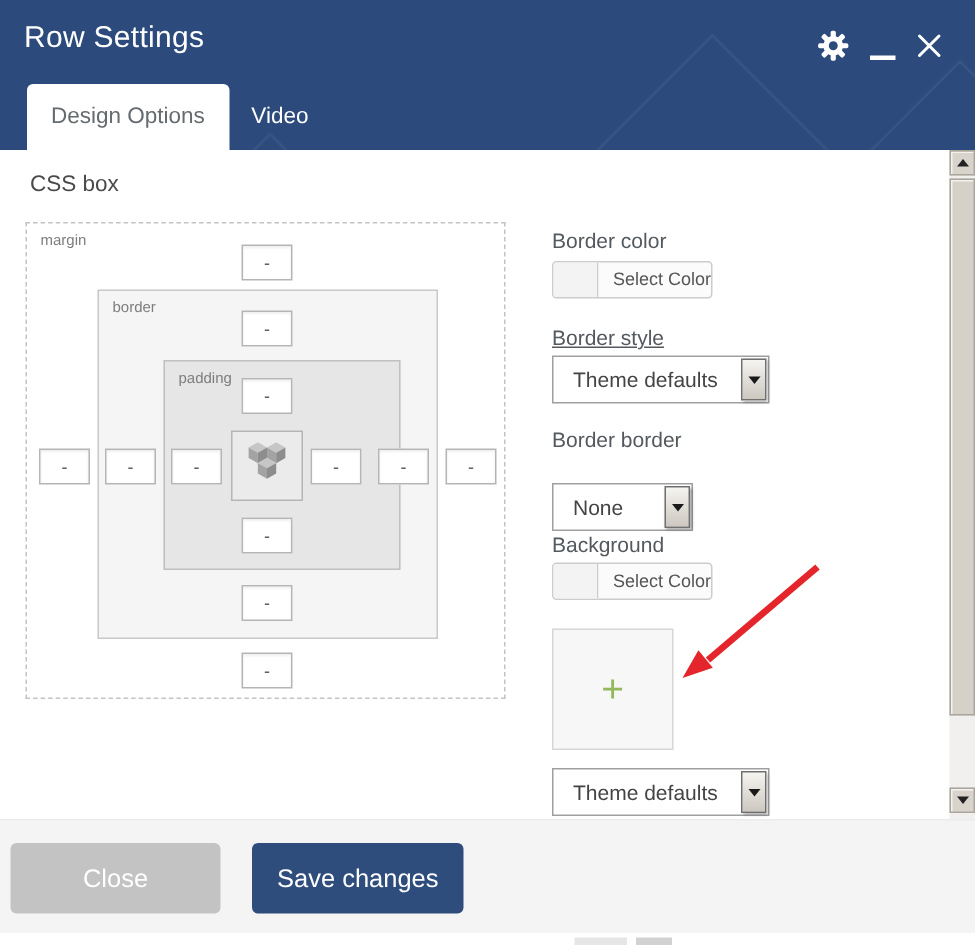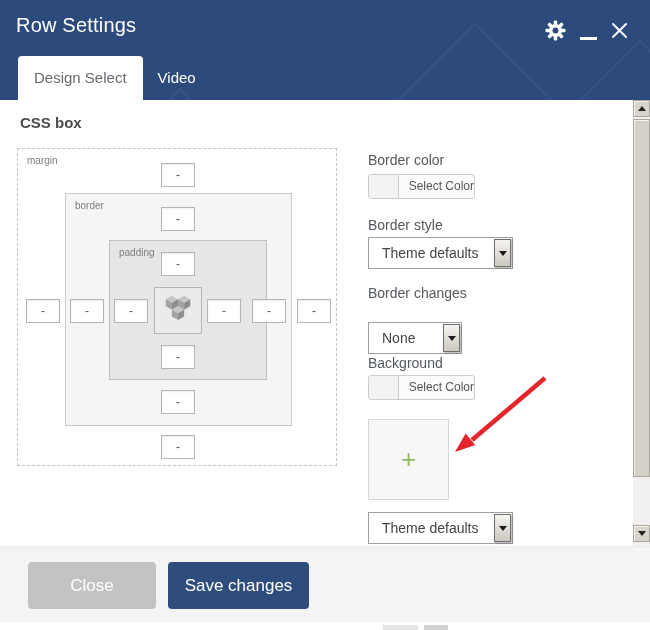--- a/index.html
+++ b/index.html
@@ -20,38 +20,38 @@
 
   
   .tabs { position:absolute; left:16px; bottom:0; display:flex; align-items:flex-end; z-index:3; }
   .tab { height:44px; line-height:44px; font-size:15px; color:#fff; padding:0 11px; cursor:pointer; }
   .tab.active { background:#fff; color:#666b70; border-radius:4px 4px 0 0; padding:0 16px; margin:0 2px; }
   .tab.video { padding:0 13px; }
 
   
   .body { position:absolute; left:0; top:100px; width:650px; height:446px; background:#fff; }
 
-  .css-heading { position:absolute; left:20px; top:14px; font-size:15px; font-weight:700; color:#4a4a4a; }
+  .css-heading { position:absolute; left:20px; top:14px; font-size:15px; font-weight:400; color:#4a4a4a; }
   .layer-box { position:absolute; }
   .margin-box  { left:17px;  top:48px;  width:320px; height:318px; border:1px dashed #c3c3c3; background:#fff; }
   .border-box  { left:65px;  top:93px;  width:227px; height:233px; border:1px solid #c9c9c9; background:#f5f5f5; }
   .padding-box { left:109px; top:140px; width:158px; height:140px; border:1px solid #c0c0c0; background:#e6e6e6; }
   .box-label { position:absolute; left:9px; top:6px; font-size:10px; color:#7e7e7e; }
   .logo-box { position:absolute; left:154px; top:187px; width:48px; height:47px; border:1px solid #b5b5b5; background:#ebebeb; display:flex; align-items:center; justify-content:center; }
 
   .dim-input { position:absolute; width:34px; height:24px; border:1px solid #b5b5b5; background:#fff; text-align:center; font-size:12px; color:#555; box-shadow:inset 0 1px 2px rgba(0,0,0,0.08); font-family:"Liberation Sans",sans-serif; }
   .dim-input::placeholder { color:#555; opacity:1; }
   .in-mt { left:161px; top:63px;  } .in-bt { left:161px; top:107px; } .in-pt { left:161px; top:152px; }
   .in-ml { left:26px;  top:199px; } .in-bl { left:70px;  top:199px; } .in-pl { left:114px; top:199px; }
   .in-pr { left:207px; top:199px; } .in-br { left:252px; top:199px; } .in-mr { left:297px; top:199px; }
   .in-pb { left:161px; top:245px; } .in-bb { left:161px; top:290px; } .in-mb { left:161px; top:335px; }
 
   
   .rp-label { position:absolute; left:368px; font-size:14px; color:#54595e; }
-  .lbl-bcolor { top:52px; } .lbl-bstyle { top:117px; } .lbl-bradius { top:185px; } .lbl-bg { top:255px; }
+  .lbl-bcolor { top:52px; } .lbl-bstyle { top:117px;text-decoration:underline; } .lbl-bradius { top:185px; } .lbl-bg { top:255px; }
 
   .color-btn { position:absolute; left:368px; width:107px; height:25px; border:1px solid #ccc; border-radius:3px; background:#fbfbfb; display:flex; cursor:pointer; }
   .cb-1 { top:74px; } .cb-2 { top:275px; }
   .color-swatch { width:30px; border-right:1px solid #ccc; background:#f3f3f3; border-radius:2px 0 0 2px; }
   .color-btn-label { flex:1; text-align:right; font-size:12px; color:#555; line-height:23px; }
 
   .vc-select { position:absolute; left:368px; height:32px; background:#fff; border:1px solid #9f9f9f; cursor:pointer; }
   .sel-bstyle { top:137px; width:145px; }
   .sel-bradius { top:222px; width:94px; }
   .sel-bgstyle { top:412px; width:145px; }
@@ -67,21 +67,21 @@
   .scrollbar { position:absolute; left:633px; top:0; width:17px; height:446px; background:#f1f0ee; }
   .sb-btn { position:absolute; left:0; width:17px; height:17px; background:#d8d4cc; border:1px solid #aaa69e; box-shadow:inset 1px 1px 0 #f4f2ee; display:flex; align-items:center; justify-content:center; cursor:pointer; }
   .sb-up { top:0; } .sb-down { top:425px; }
   .sb-up::after { content:""; width:0; height:0; border:4px solid transparent; border-bottom:5px solid #222; margin-bottom:4px; }
   .sb-down::after { content:""; width:0; height:0; border:4px solid transparent; border-top:5px solid #222; margin-top:4px; }
   .sb-thumb { position:absolute; left:0; top:19px; width:17px; height:358px; background:#d5d1c9; border:1px solid #aaa69e; box-shadow:inset 1px 1px 0 #f4f2ee; cursor:pointer; }
 
   
   .footer { position:absolute; left:0; top:546px; width:650px; height:76px; background:#f4f4f5; border-top:1px solid #ebebeb; }
   .btn { position:absolute; top:15px; height:47px; border:none; border-radius:4px; font-size:17px; color:#fff; font-family:"Liberation Sans",sans-serif; cursor:pointer; }
-  .btn-close { left:28px; width:128px; background:#c3c3c3; }
+  .btn-close { left:7px; width:140px; background:#c3c3c3; }
   .btn-save { left:168px; width:141px; background:#2e4d7d; }
 
   .bottom-strip { position:absolute; left:0; top:622px; width:650px; height:8px; background:#fff; }
   .strip-seg { position:absolute; top:3px; height:5px; }
   .seg-1 { left:383px; width:35px; background:#e6e6e6; }
   .seg-2 { left:424px; width:24px; background:#d2d2d2; }
 </style>
 </head>
 <body>
 
@@ -106,21 +106,21 @@
         </svg>
       </span>
       <span class="min-bar"></span>
       <span class="icon-btn">
         <svg width="19" height="19" viewBox="0 0 19 19">
           <path d="M3 3 L16 16 M16 3 L3 16" stroke="#ffffff" stroke-width="2" stroke-linecap="round" fill="none"></path>
         </svg>
       </span>
     </div>
     <div class="tabs">
-      <div class="tab active">Design Select</div>
+      <div class="tab active">Design Options</div>
       <div class="tab video">Video</div>
     </div>
   </div>
 
   <div class="body">
 
     <div class="css-heading">CSS box</div>
 
     <div class="layer-box margin-box">
       <span class="box-label">margin</span>
@@ -168,21 +168,21 @@
       <span class="color-swatch"></span>
       <span class="color-btn-label">Select Color</span>
     </div>
 
     <div class="rp-label lbl-bstyle">Border style</div>
     <div class="vc-select sel-bstyle">
       <div class="sel-text">Theme defaults</div>
       <span class="sel-arrow"></span>
     </div>
 
-    <div class="rp-label lbl-bradius">Border changes</div>
+    <div class="rp-label lbl-bradius">Border border</div>
     <div class="vc-select sel-bradius">
       <div class="sel-text">None</div>
       <span class="sel-arrow"></span>
     </div>
 
     <div class="rp-label lbl-bg">Background</div>
     <div class="color-btn cb-2">
       <span class="color-swatch"></span>
       <span class="color-btn-label">Select Color</span>
     </div>

